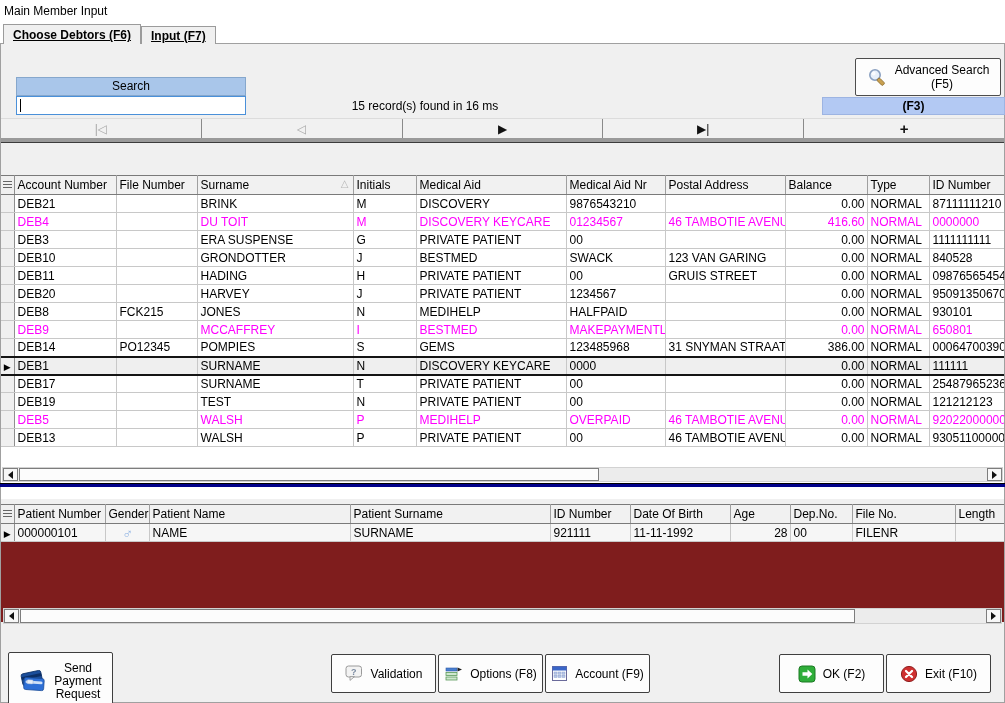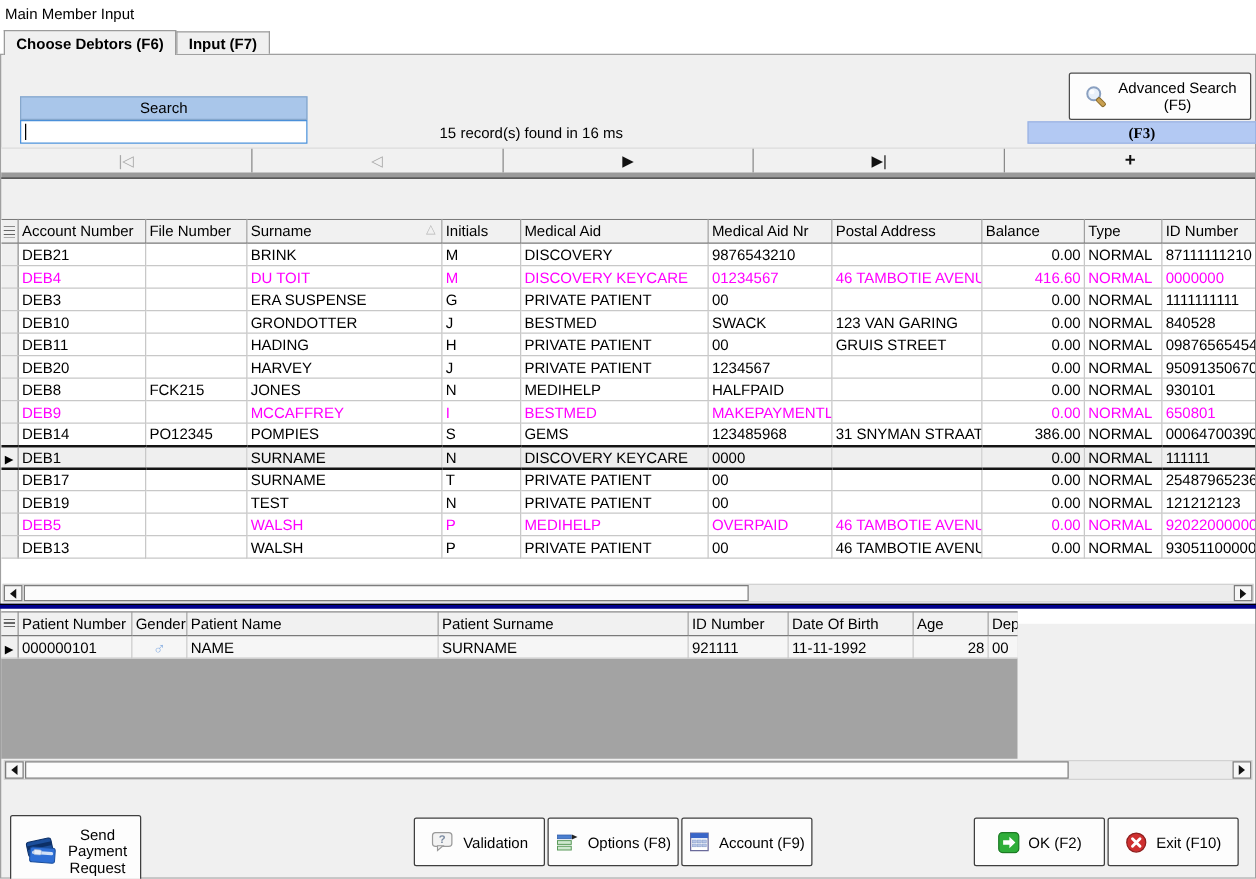--- a/index.html
+++ b/index.html
@@ -6,58 +6,58 @@
   html, body { width: 1005px; height: 703px; }
   body {
     position: relative; background: #ffffff; overflow: hidden;
     font-family: "Liberation Sans", "DejaVu Sans", sans-serif; font-size: 12px; color: #000;
   }
   .abs { position: absolute; }
 
   .title { left: 4px; top: 4px; }
 
   
-  .tabstrip { left: 3px; top: 24px; display: flex; align-items: center; height: 20px; z-index: 3; }
+  .tabstrip { left: 3px; top: 24px; display: flex; align-items: flex-end; height: 20px; z-index: 3; text-decoration: underline; }
   .tab { font-weight: bold; padding: 2px 9px 3px 9px; background: #f0f0f0;
          border: 1px solid #9b9b9b; border-bottom: none; height: 18px; }
   .tab.active { height: 20px; padding-top: 3px; }
   .page { left: 0; top: 43px; width: 1005px; height: 660px; background: #f0f0f0; border: 1px solid #a0a0a0; z-index: 0; }
 
   
   .search-h { left: 16px; top: 77px; width: 230px; height: 19px; background: #a9c6ea;
               border: 1px solid #86a7cc; text-align: center; line-height: 17px; z-index: 2; }
   .search-box { left: 16px; top: 96px; width: 230px; height: 19px; background: #fff;
                 border: 1px solid #4a90d9; z-index: 2; }
   .search-box input { position: absolute; left: 5px; top: 1px; width: 220px; height: 15px;
                 border: none; outline: none; background: transparent; font: inherit; }
   .caret { position: absolute; left: 3px; top: 2px; width: 1px; height: 13px; background: #000; }
   .rec-text { left: 300px; top: 99px; width: 250px; text-align: center; z-index: 2; }
 
   .adv-btn { left: 855px; top: 58px; width: 146px; height: 38px; background: #fdfdfd;
              border: 1px solid #4d4d4d; border-radius: 2px; display: flex; align-items: center;
              justify-content: center; gap: 7px; font: inherit; z-index: 2; cursor: default; }
   .adv-btn .two div { text-align: center; line-height: 14px; }
   .f3-btn { left: 822px; top: 97px; width: 183px; height: 18px; background: #b3c9f3;
-            border: 1px solid #9db4e2; font-weight: bold; text-align: center; line-height: 16px; z-index: 2; font-family: Liberation Serif, serif; }
+            border: 1px solid #9db4e2; font-weight: bold; text-align: center; line-height: 16px; z-index: 2; }
 
   
   .toolbar { left: 1px; top: 118px; width: 1003px; height: 20px; display: flex; background: #f1f1f1;
              border-top: 1px solid #dcdcdc; z-index: 2; }
   .navbtn { flex: 1; border-right: 1px solid #8a8a8a; display: flex; align-items: center;
             justify-content: center; font-size: 12px; }
   .navbtn:last-child { border-right: none; }
   .navbtn .g { color: #a8a8a8; }
   .navbtn .b { color: #111; }
   .navbtn .plus { font-size: 15px; font-weight: bold; line-height: 12px; }
   .tb-shadow { left: 1px; top: 138px; width: 1003px; height: 5px; background: #9a9a9a;
                border-bottom: 1px solid #3c3c3c; z-index: 2; }
 
   
   .gridwrap1 { left: 1px; top: 143px; width: 1003px; height: 324px; background: #fff; overflow: hidden; z-index: 2; margin-top: 32px; }
-  .gridwrap2 { left: 1px; top: 489px; width: 813px; height: 118px; background: #a3a3a3; overflow: hidden; z-index: 2; }
+  .gridwrap2 { left: 1px; top: 504px; width: 1003px; height: 118px; background: #7f1d1d; overflow: hidden; z-index: 2; }
   table.grid { border-collapse: collapse; table-layout: fixed; width: 1003px; background: #fff; }
   .grid th, .grid td { overflow: hidden; white-space: nowrap; padding: 0 2px 0 3px;
                        height: 18px; text-align: left; font-weight: normal; font-size: 12px; }
   .grid thead th { background: #f1f1f1; height: 19px; border-right: 1px solid #9f9f9f;
                    border-bottom: 1px solid #7a7a7a; border-top: 1px solid #7a7a7a; }
   .grid td { border-right: 1px solid #c8c8c8; border-bottom: 1px solid #c8c8c8; }
   .grid .selcol { background: #f0f0f0; border-right: 1px solid #8f8f8f; padding: 0; text-align: center; width: 13px; }
   tr.magenta td { color: #ff00ff; }
   tr.selected td { background: #efefef; border-top: 2px solid #141414; border-bottom: 2px solid #141414; }
   tr.current td { background: #f6f6f6; }

